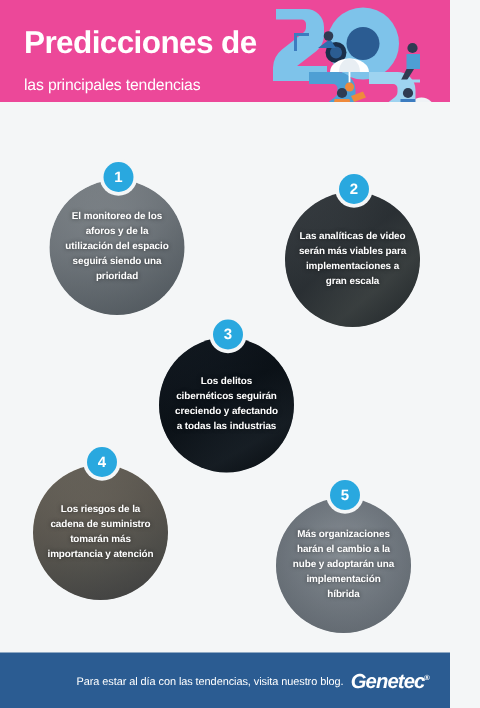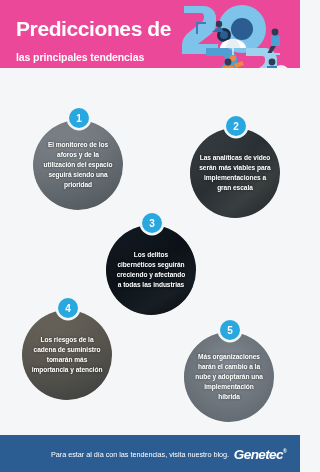--- a/index.html
+++ b/index.html
@@ -16,21 +16,21 @@
     position:absolute; left:0; top:0; width:300px; height:68px;
     background:#ec4899; overflow:hidden;
   }
   .title {
     position:absolute; left:16px; top:18px;
     color:#ffffff; font-size:21px; font-weight:bold;
     letter-spacing:-0.4px; line-height:1.05;
   }
   .subtitle {
     position:absolute; left:16px; top:50px;
-    color:#ffffff; font-size:10.5px; font-weight:700;
+    color:#ffffff; font-size:10.5px; font-weight:400;
     line-height:1.45; letter-spacing:-0.1px;
   }
   .subtitle span { display:block; }
 
   
   .illus { position:absolute; right:0; top:0; width:124px; height:96px; }
   .illus svg { display:block; }
 
   
   .node { position:absolute; }

